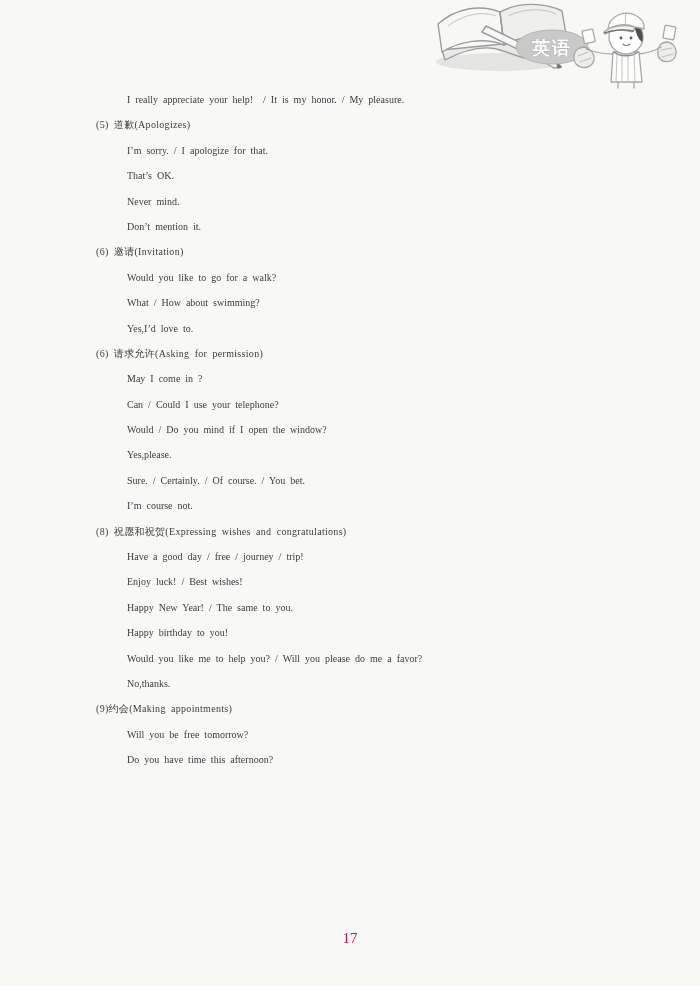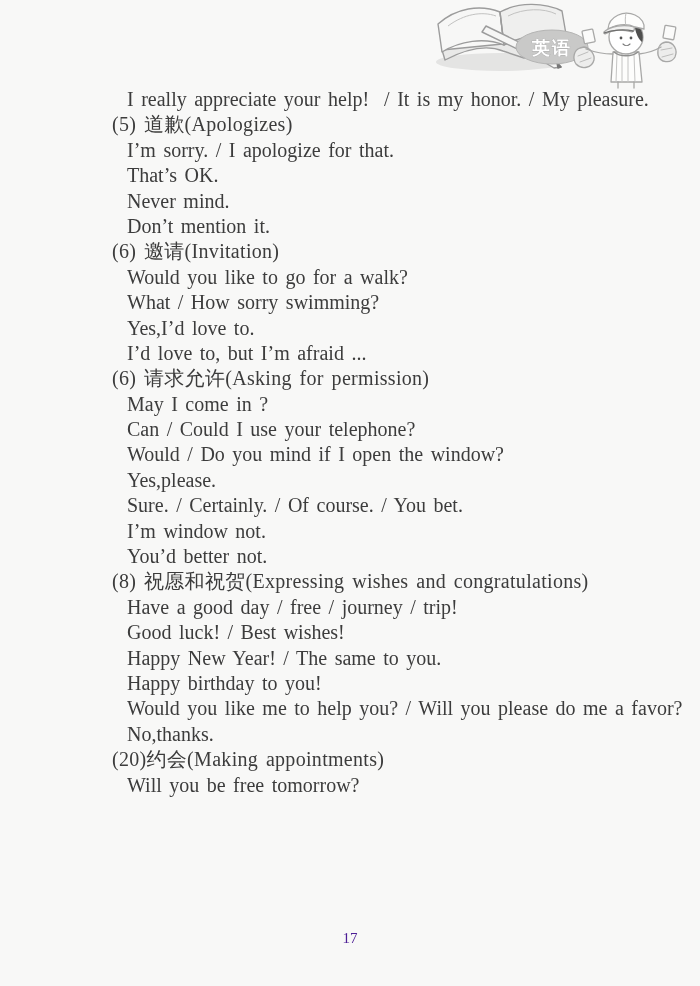--- a/index.html
+++ b/index.html
@@ -9,30 +9,30 @@
     background:#f8f8f7;
     font-family:"Liberation Serif","DejaVu Serif",serif;
     color:#3c3c3c;
     overflow:hidden;
   }
   .illustration {
     position:absolute; left:428px; top:0; width:262px; height:92px;
   }
   .content {
     position:absolute; left:96px; top:87px; width:530px;
-    font-size:20px; word-spacing:2.5px;
+    font-size:10px; word-spacing:2.5px;
   }
   .line {
     height:25.4px; line-height:25.4px; white-space:pre;
   }
   .sentence { padding-left:31px; }
-  .heading { letter-spacing:0.3px;margin-left:16px; }
+  .heading { letter-spacing:0.3px; }
   .page-num {
     position:absolute; top:930px; left:0; width:700px;
-    text-align:center; font-size:15px; color:#4c1d95;
+    text-align:center; font-size:15px; color:#be185d;
     font-family:"Liberation Serif","DejaVu Serif",serif;
   }
 </style>
 </head>
 <body>
 
 <svg class="illustration" viewBox="0 0 262 92" xmlns="http://www.w3.org/2000/svg">
 
   <g fill="none" stroke="#9c9c9c" stroke-width="1.4" stroke-linejoin="round">
     <ellipse cx="72" cy="62" rx="64" ry="9" fill="#e4e4e3" stroke="none"></ellipse>
@@ -97,36 +97,35 @@
 <main class="content">
   <div class="line sentence">I really appreciate your help!  / It is my honor. / My pleasure.</div>
   <div>
       <div class="line heading">(5) 道歉(Apologizes)</div>
       <div class="line sentence">I’m sorry. / I apologize for that.</div>
       <div class="line sentence">That’s OK.</div>
       <div class="line sentence">Never mind.</div>
       <div class="line sentence">Don’t mention it.</div>
       <div class="line heading">(6) 邀请(Invitation)</div>
       <div class="line sentence">Would you like to go for a walk?</div>
-      <div class="line sentence">What / How sorry swimming?</div>
+      <div class="line sentence">What / How about swimming?</div>
       <div class="line sentence">Yes,I’d love to.</div>
-      <div class="line sentence">I’d love to, but I’m afraid ...</div>
       <div class="line heading">(6) 请求允许(Asking for permission)</div>
       <div class="line sentence">May I come in ?</div>
       <div class="line sentence">Can / Could I use your telephone?</div>
       <div class="line sentence">Would / Do you mind if I open the window?</div>
       <div class="line sentence">Yes,please.</div>
       <div class="line sentence">Sure. / Certainly. / Of course. / You bet.</div>
-      <div class="line sentence">I’m window not.</div>
-      <div class="line sentence">You’d better not.</div>
+      <div class="line sentence">I’m course not.</div>
       <div class="line heading">(8) 祝愿和祝贺(Expressing wishes and congratulations)</div>
       <div class="line sentence">Have a good day / free / journey / trip!</div>
-      <div class="line sentence">Good luck! / Best wishes!</div>
+      <div class="line sentence">Enjoy luck! / Best wishes!</div>
       <div class="line sentence">Happy New Year! / The same to you.</div>
       <div class="line sentence">Happy birthday to you!</div>
       <div class="line sentence">Would you like me to help you? / Will you please do me a favor?</div>
       <div class="line sentence">No,thanks.</div>
-      <div class="line heading">(20)约会(Making appointments)</div>
+      <div class="line heading">(9)约会(Making appointments)</div>
       <div class="line sentence">Will you be free tomorrow?</div>
+      <div class="line sentence">Do you have time this afternoon?</div>
     </div>
 </main>
 
 <div class="page-num">17</div>
 
 </body></html>

